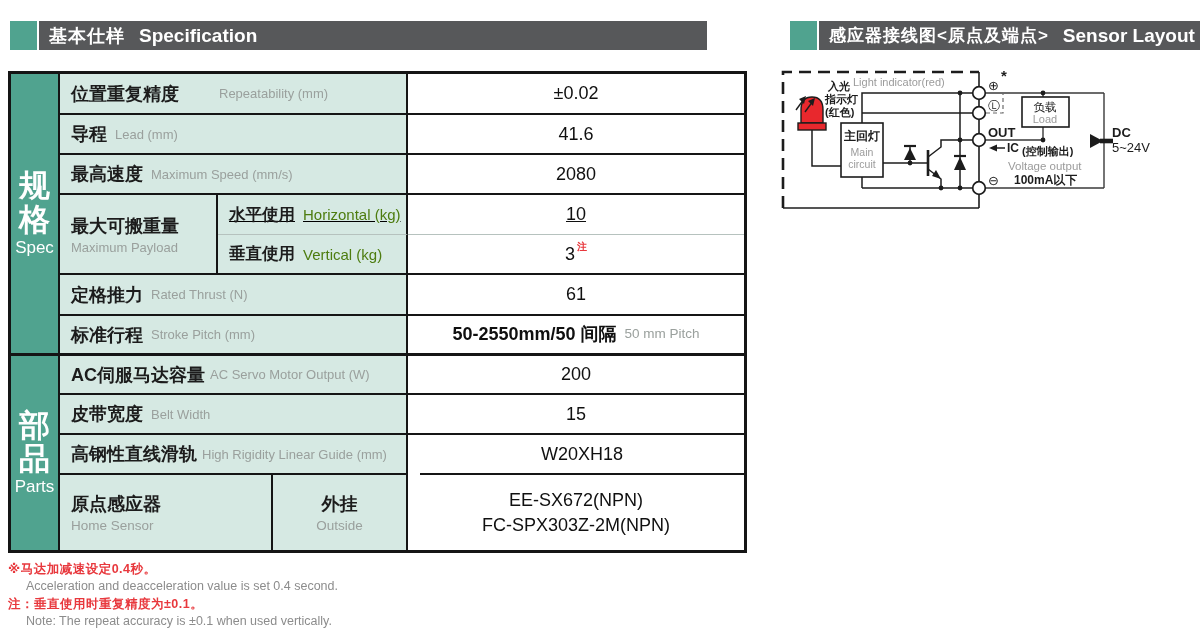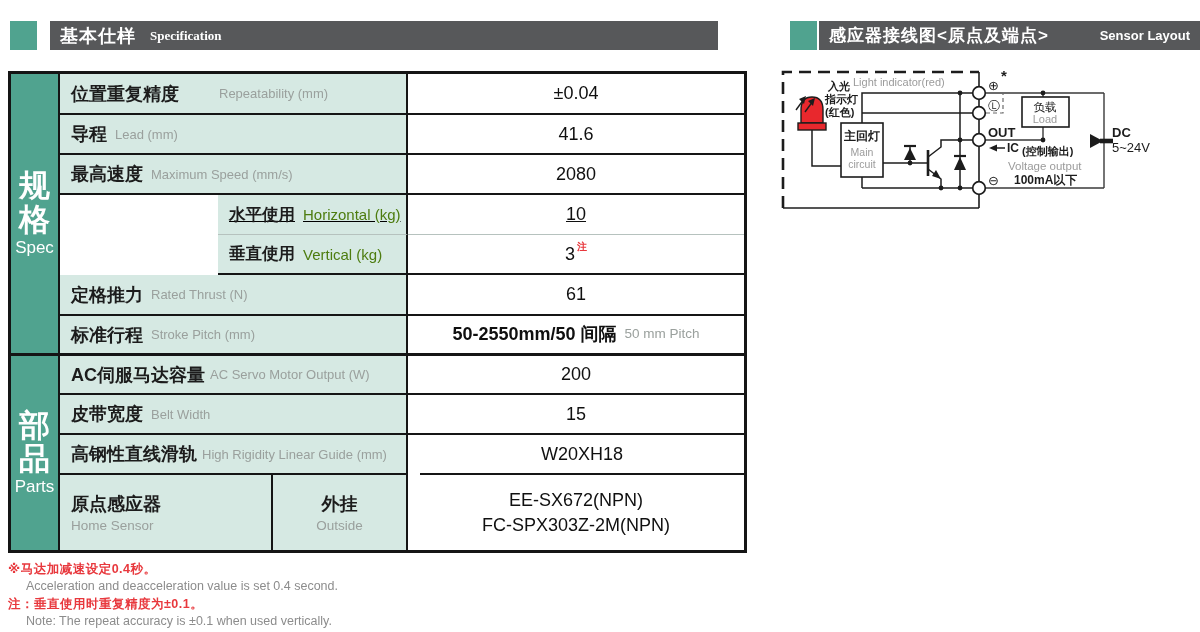--- a/index.html
+++ b/index.html
@@ -4,21 +4,21 @@
 <style>
   html,body{margin:0;padding:0;background:#fff;}
   body{font-family:"Liberation Sans","DejaVu Sans",sans-serif;-webkit-font-smoothing:antialiased;}
   .stage{position:relative;width:1200px;height:632px;background:#fff;overflow:hidden;}
 
   
   .hdr-sq{position:absolute;top:21px;width:27px;height:29px;background:#50a38f;}
   .hdr-bar{position:absolute;top:21px;height:29px;background:#57585a;color:#fff;
            display:flex;align-items:center;gap:14px;padding:0 10px;box-sizing:border-box;}
   .hdr-zh{font-size:18px;font-weight:bold;letter-spacing:1px;white-space:nowrap;}
-  .hdr-en{font-size:13px;font-weight:bold;white-space:nowrap;}
+  .hdr-en{font-size:19px;font-weight:bold;white-space:nowrap;}
 
   
   .spec-table{position:absolute;left:8px;top:71px;display:grid;
     grid-template-columns:49px 158px 55px 135px 336px;
     grid-template-rows:41px 40px 40px 40px 40px 41px 40px 39px 40px 40px 75px;
     border:3px solid #151515;background:#fff;}
   .c{box-sizing:border-box;border-right:2px solid #151515;border-bottom:2px solid #151515;overflow:hidden;}
   .no-r{border-right:none;}
   .no-b{border-bottom:none;}
   .thin-b{border-bottom:1.5px solid #b6c2be;text-decoration:underline;}
@@ -47,21 +47,21 @@
   svg text{font-family:"Liberation Sans","DejaVu Sans",sans-serif;fill:#1c1c1c;}
   svg text.g{fill:#9b9b9b;}
   svg text.sym{font-family:"DejaVu Sans",sans-serif;}
 </style>
 </head>
 <body>
 
 <div class="stage">
 
   <div class="hdr-sq" style="left:10px;"></div>
-  <div class="hdr-bar" style="left:50px;width:668px;font-family:Liberation Serif, serif;">
+  <div class="hdr-bar" style="left:39px;width:668px;">
     <span class="hdr-zh">基本仕样</span>
     <span class="hdr-en">Specification</span>
   </div>
 
   <div class="hdr-sq" style="left:790px;"></div>
   <div class="hdr-bar" style="left:819px;width:381px;">
     <span class="hdr-zh" style="font-size:17px;">感应器接线图&lt;原点及端点&gt;</span>
     <span class="hdr-en" style="margin-left:auto;">Sensor Layout</span>
   </div>
 
@@ -76,39 +76,43 @@
       <div class="ch">部</div>
       <div class="ch">品</div>
       <div class="sben">Parts</div>
     </div>
 
     <div class="c lbl" style="grid-area:1/2/2/5;gap:40px;">
       <span class="zh">位置重复精度</span>
       <span class="en">Repeatability (mm)</span>
     </div>
     <div class="c val no-r" style="grid-area:1/5/2/6;">
-      <span>±0.04</span>
+      <span>±0.02</span>
     </div>
 
     <div class="c lbl" style="grid-area:2/2/3/5;">
       <span class="zh">导程</span>
       <span class="en">Lead (mm)</span>
     </div>
     <div class="c val no-r" style="grid-area:2/5/3/6;">
       <span>41.6</span>
     </div>
 
     <div class="c lbl" style="grid-area:3/2/4/5;">
       <span class="zh">最高速度</span>
       <span class="en">Maximum Speed (mm/s)</span>
     </div>
     <div class="c val no-r" style="grid-area:3/5/4/6;">
       <span>2080</span>
     </div>
 
+    <div class="c lbl-col" style="grid-area:4/2/6/3;">
+      <span class="zh">最大可搬重量</span>
+      <span class="en">Maximum Payload</span>
+    </div>
     <div class="c lbl thin-b" style="grid-area:4/3/5/5;">
       <span class="zh-sm">水平使用</span>
       <span class="en-sm">Horizontal (kg)</span>
     </div>
     <div class="c val no-r thin-b" style="grid-area:4/5/5/6;">
       <span>10</span>
     </div>
     <div class="c lbl" style="grid-area:5/3/6/5;">
       <span class="zh-sm">垂直使用</span>
       <span class="en-sm">Vertical (kg)</span>

